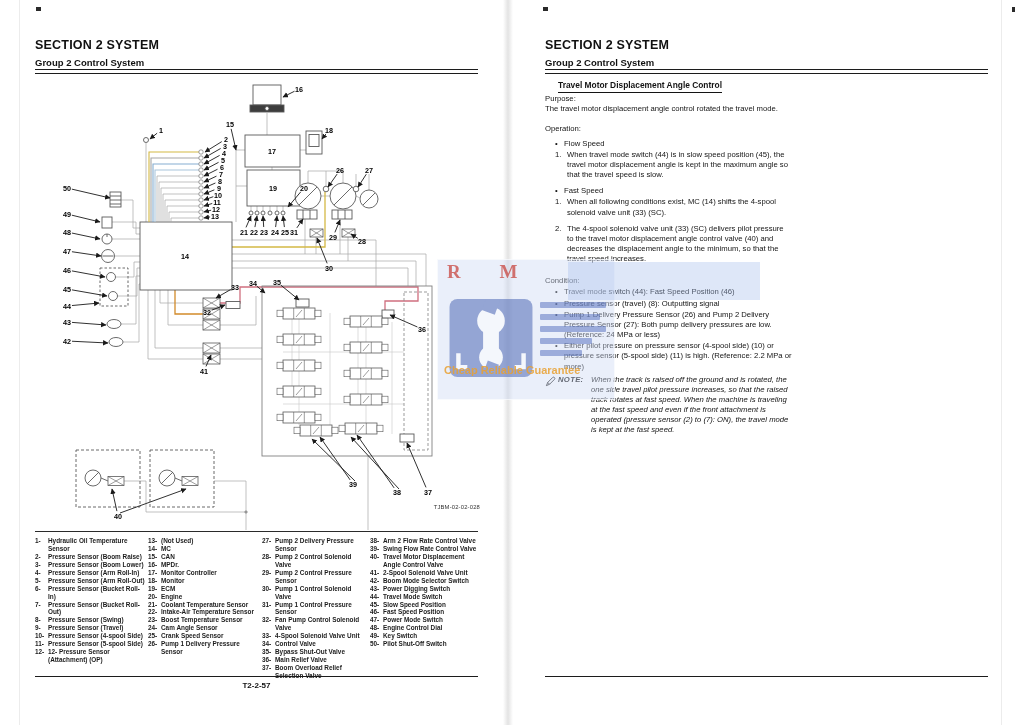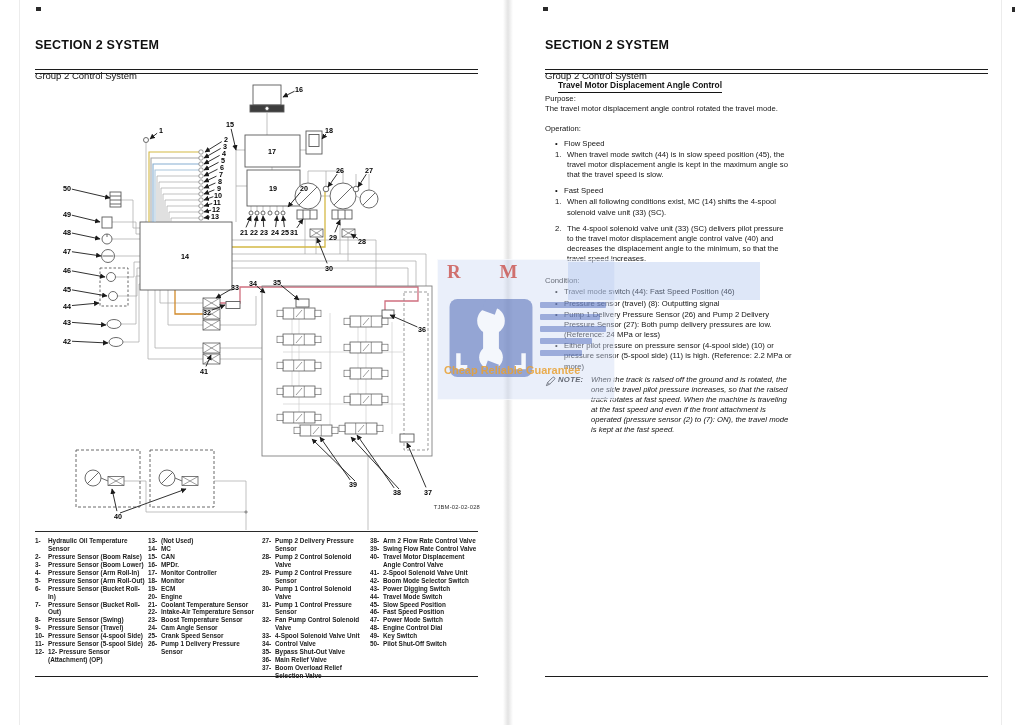--- a/index.html
+++ b/index.html
@@ -7,21 +7,21 @@
          font-family:"Liberation Sans",sans-serif;color:#111;}
   .edge{position:absolute;top:0;bottom:0;width:1px;background:#ececec;}
   .gutter{position:absolute;top:0;bottom:0;left:503px;width:10px;
           background:linear-gradient(90deg,#fff,#e3e3e3 50%,#fff);}
   .cropmark{position:absolute;background:#2a2a2a;}
   .page{position:absolute;top:0;height:725px;background:transparent;}
   #page-left{left:20px;width:487px;}
   #page-right{left:512px;width:488px;}
   .hdr{position:absolute;top:38px;text-align:left;}
   .hdr .sec{font-size:12.5px;font-weight:bold;letter-spacing:.2px;}
-  .hdr .grp{font-size:9.5px;font-weight:normal;margin-top:18px;}
+  .hdr .grp{font-size:9.5px;font-weight:bold;margin-top:5px;}
   .rule2{position:absolute;top:69px;height:2.6px;border-top:1.7px solid #1c1c1c;border-bottom:.9px solid #1c1c1c;}
   .footrule{position:absolute;top:676px;height:0;border-top:1px solid #1c1c1c;}
   .pageno{position:absolute;top:681px;font-size:8px;font-weight:bold;text-align:center;}
   
   #diag{position:absolute;left:20px;top:78px;width:492px;height:452px;}
   #diag text{font:700 7.2px "Liberation Sans",sans-serif;fill:#000;}
   #figcode{position:absolute;left:385px;top:504px;width:95px;text-align:right;
            font-size:5.8px;color:#333;letter-spacing:.2px;}
   #legend-rule{position:absolute;left:35px;top:531px;width:443px;border-top:1px solid #2a2a2a;}
   #legend{position:absolute;left:35px;top:537px;width:443px;height:138px;}
@@ -69,20 +69,21 @@
   <div class="cropmark" style="left:543px;top:7px;width:5px;height:4px"></div>
   <div class="cropmark" style="left:1012px;top:7px;width:3px;height:5px"></div>
 
   <div class="page" id="page-left">
     <div class="hdr" style="left:15px;width:443px">
       <div class="sec">SECTION 2 SYSTEM</div>
       <div class="grp">Group 2 Control System</div>
     </div>
     <div class="rule2" style="left:15px;width:443px"></div>
     <div class="footrule" style="left:15px;width:443px"></div>
+    <div class="pageno" style="left:15px;width:443px">T2-2-57</div>
   </div>
 
   <svg id="diag" viewBox="20 78 492 452">
     <defs>
       <marker id="arw" markerWidth="7" markerHeight="7" refX="5.5" refY="3" orient="auto">
         <path d="M0,0L6,3L0,6Z" fill="#1a1a1a"></path>
       </marker>
     </defs>
 
     <g stroke="#a6a6a6" stroke-width="0.7" fill="none">

